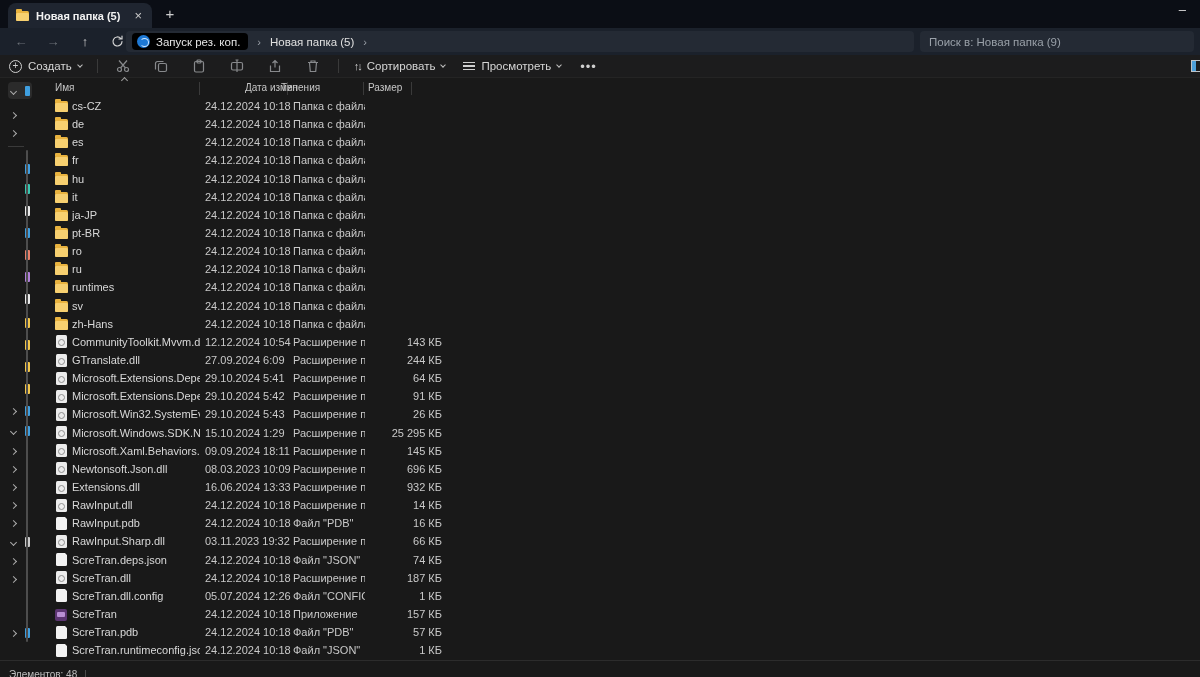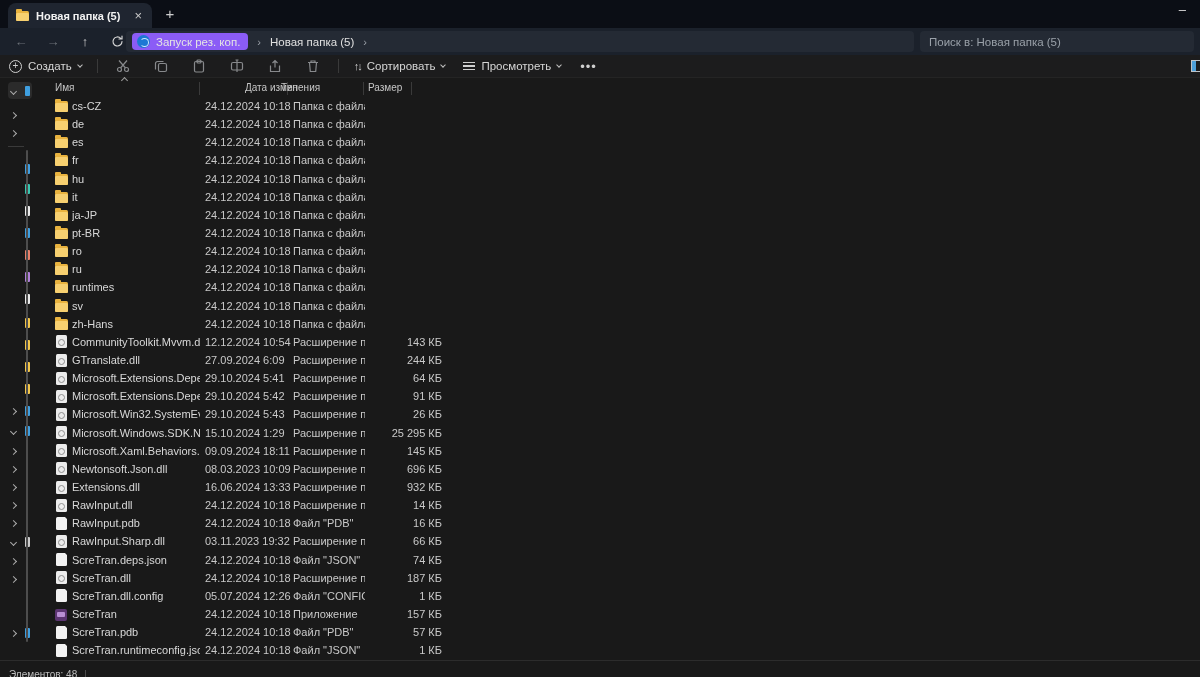--- a/index.html
+++ b/index.html
@@ -29,21 +29,21 @@
   .addressbar { position:absolute; left:0; top:28px; width:1200px; height:27px; background:#1b212b; }
   .nav-btns { position:absolute; left:6px; top:0; height:27px; display:flex; align-items:center; gap:10px; padding-left:4px; }
   .nav-btn { width:22px; height:22px; display:flex; align-items:center; justify-content:center; font-size:13px; border-radius:4px; }
   .nav-dim { color:#6b7077; }
   .nav-lit { color:#d4d4d4; }
   .crumb-field {
     position:absolute; left:126px; top:3px; width:788px; height:21px;
     background:#242a34; border-radius:4px; display:flex; align-items:center; padding:0 6px; gap:2px;
   }
   .crumb-root {
-    display:flex; align-items:center; gap:6px; background:#8b5cf6; border-radius:4px;
+    display:flex; align-items:center; gap:6px; background:#000000; border-radius:4px;
     height:17px; padding:0 8px 0 5px; color:#e4e4e4; font-size:11.5px;
   }
   .backup-icon { width:13px; height:13px; border-radius:50%; background:#1d78d4; position:relative; flex:none; }
   .backup-icon::before { content:""; position:absolute; left:3px; top:3px; width:7px; height:7px; border:1.3px solid #cfe7ff; border-radius:50%; border-left-color:transparent; }
   .crumb-sep { color:#9aa0a8; font-size:11px; padding:0 7px; }
   .crumb-item { color:#e0e0e0; font-size:11.5px; }
   .search-field {
     position:absolute; left:920px; top:3px; width:274px; height:21px;
     background:#242a34; border-radius:4px; display:flex; align-items:center; padding:0 9px;
     color:#9aa1a9; font-size:11.5px;
@@ -136,21 +136,21 @@
     <div class="crumb-field">
       <span class="crumb-root">
         <span class="backup-icon"></span>
         <span>Запуск рез. коп.</span>
       </span>
       <span class="crumb-sep">›</span>
       <span class="crumb-item">Новая папка (5)</span>
       <span class="crumb-sep">›</span>
     </div>
     <div class="search-field">
-      <span>Поиск в: Новая папка (5)</span>
+      <span>Поиск в: Новая папка (9)</span>
     </div>
   </div>
 
   <div class="toolbar">
     <div class="tb-btn">
       <span class="tb-plus-circle">+</span>
       <span>Создать</span>
       <span class="tb-caret"></span>
     </div>
     <div class="tb-sep"></div>

